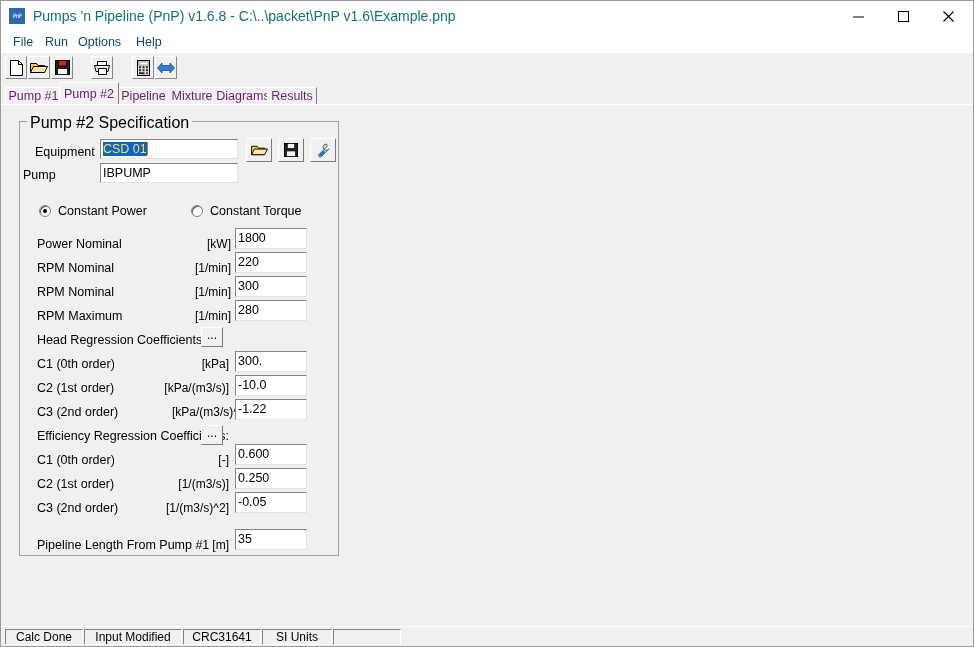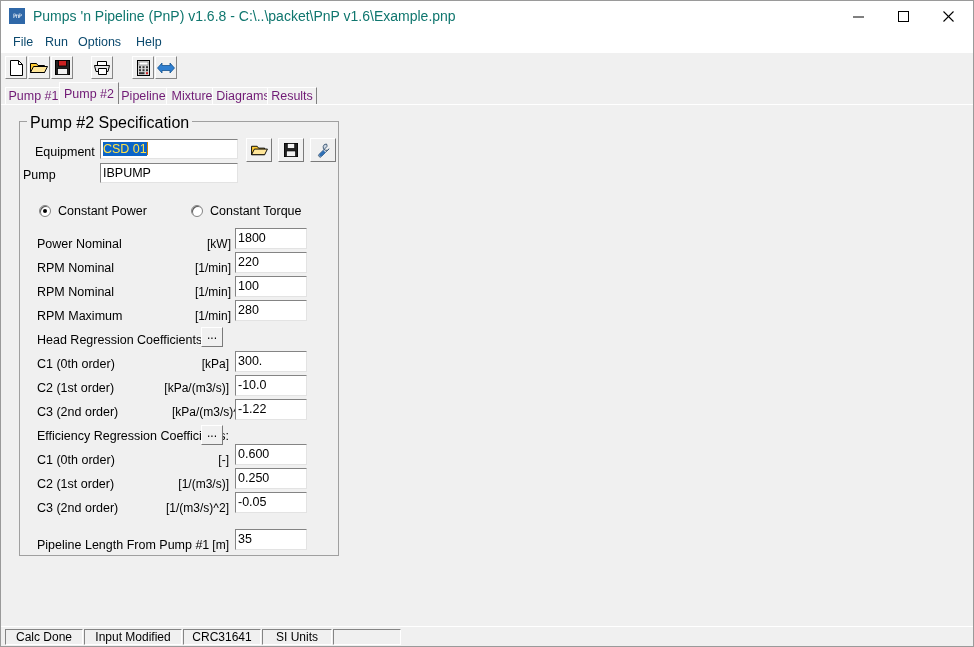--- a/index.html
+++ b/index.html
@@ -253,21 +253,21 @@
     <div class="lbl" style="left:36px;top:132px">Power Nominal</div>
     <div class="unit" style="left:130px;top:132px;width:100px">[kW]</div>
     <div class="tfield" style="left:234px;top:123px;width:72px;height:21px">1800</div>
 
     <div class="lbl" style="left:36px;top:156px">RPM Nominal</div>
     <div class="unit" style="left:130px;top:156px;width:100px">[1/min]</div>
     <div class="tfield" style="left:234px;top:147px;width:72px;height:21px">220</div>
 
     <div class="lbl" style="left:36px;top:180px">RPM Nominal</div>
     <div class="unit" style="left:130px;top:180px;width:100px">[1/min]</div>
-    <div class="tfield" style="left:234px;top:171px;width:72px;height:21px">100</div>
+    <div class="tfield" style="left:234px;top:171px;width:72px;height:21px">300</div>
 
     <div class="lbl" style="left:36px;top:204px">RPM Maximum</div>
     <div class="unit" style="left:130px;top:204px;width:100px">[1/min]</div>
     <div class="tfield" style="left:234px;top:195px;width:72px;height:21px">280</div>
 
     <div class="lbl" style="left:36px;top:228px">Head Regression Coefficients:</div>
     <div class="dotbtn" style="left:200px;top:222px">...</div>
 
     <div class="lbl" style="left:36px;top:252px">C1 (0th order)</div>
     <div class="unit" style="left:110px;top:252px;width:118px">[kPa]</div>

